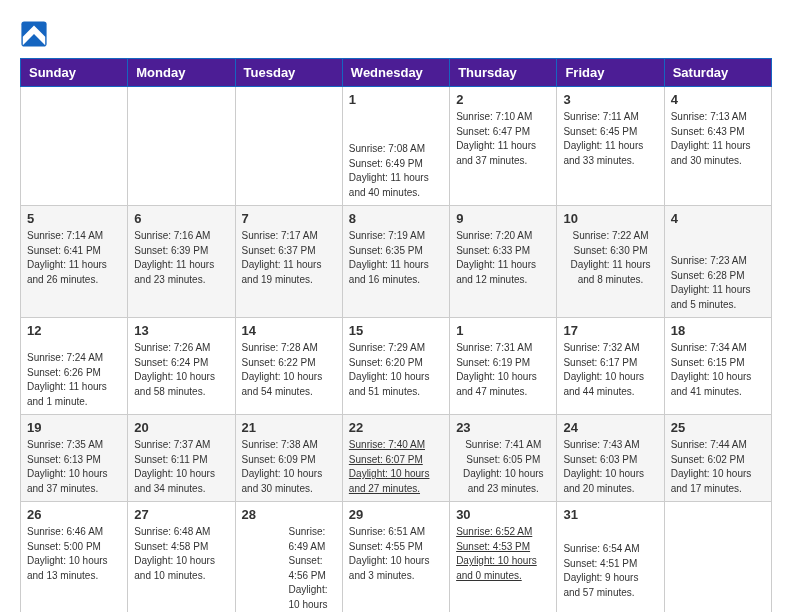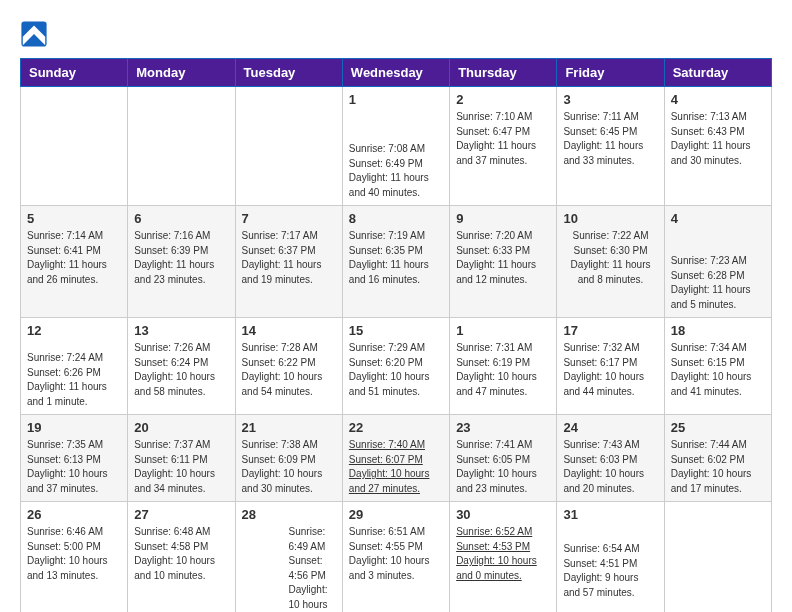--- a/index.html
+++ b/index.html
@@ -281,21 +281,21 @@
         </td>
         <td>
           <div class="day-number">22</div>
           <div class="day-info" style="white-space: pre-line; text-decoration: underline;">Sunrise: 7:40 AM
 Sunset: 6:07 PM
 Daylight: 10 hours
 and 27 minutes.</div>
         </td>
         <td>
           <div class="day-number">23</div>
-          <div class="day-info" style="white-space: pre-line;">Sunrise: 7:41 AM
+          <div class="day-info" style="white-space: pre-line; text-align: center;">Sunrise: 7:41 AM
 Sunset: 6:05 PM
 Daylight: 10 hours
 and 23 minutes.</div>
         </td>
         <td>
           <div class="day-number">24</div>
           <div class="day-info" style="white-space: pre-line;">Sunrise: 7:43 AM
 Sunset: 6:03 PM
 Daylight: 10 hours
 and 20 minutes.</div>

